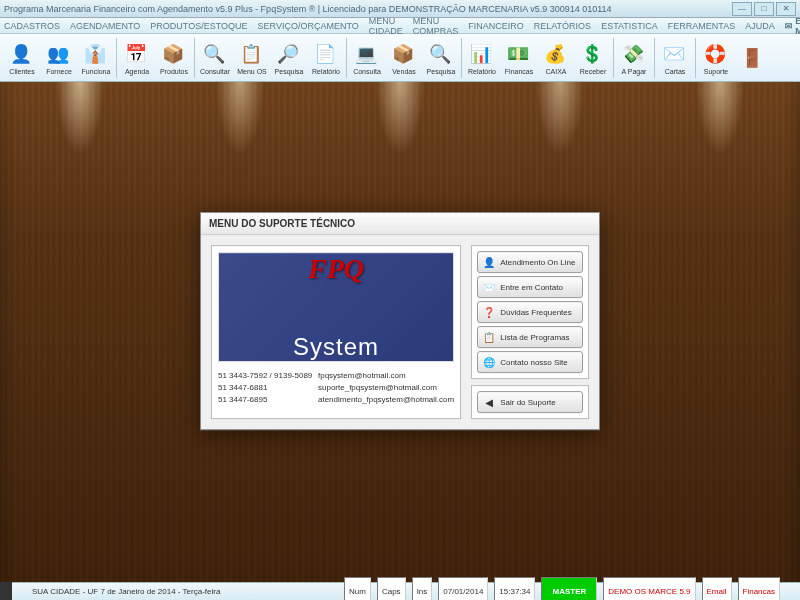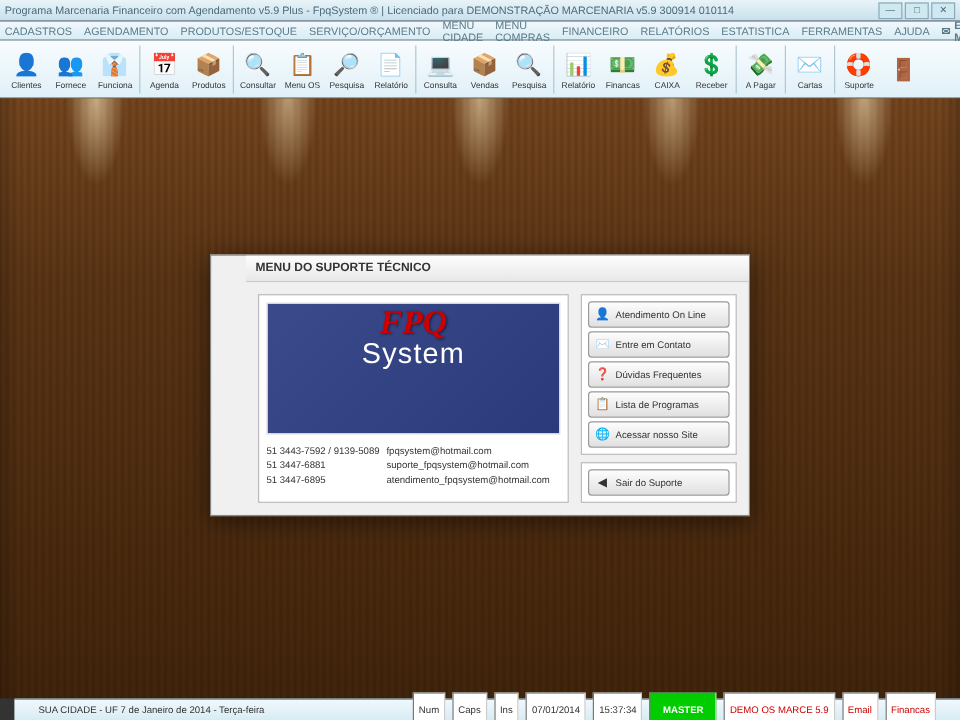--- a/index.html
+++ b/index.html
@@ -24,25 +24,25 @@
   radial-gradient(ellipse 40px 120px at 10% 0%, rgba(255,240,200,0.6), transparent 60%),
   radial-gradient(ellipse 40px 120px at 30% 0%, rgba(255,240,200,0.5), transparent 60%),
   radial-gradient(ellipse 40px 120px at 50% 0%, rgba(255,240,200,0.55), transparent 60%),
   radial-gradient(ellipse 40px 120px at 70% 0%, rgba(255,240,200,0.5), transparent 60%),
   radial-gradient(ellipse 40px 120px at 90% 0%, rgba(255,240,200,0.55), transparent 60%),
   linear-gradient(90deg, rgba(0,0,0,0.15) 0%, transparent 2%, transparent 98%, rgba(0,0,0,0.15) 100%),
   repeating-linear-gradient(90deg, rgba(60,30,10,0.3) 0px, rgba(100,60,30,0.2) 3px, rgba(60,30,10,0.3) 6px),
   linear-gradient(180deg, #7a4a20 0%, #5a3515 30%, #3a2008 100%);
 }
 
-.dialog { position: absolute; left: 50%; top: 50%; transform: translate(-50%, -55%); width: 450px; background: #f0f0f0; border: 1px solid #888; box-shadow: 0 4px 20px rgba(0,0,0,0.5); padding-left: 29px; }
+.dialog { position: absolute; left: 50%; top: 50%; transform: translate(-50%, -55%); width: 400px; background: #f0f0f0; border: 1px solid #888; box-shadow: 0 4px 20px rgba(0,0,0,0.5); }
 .dialog-title { height: 22px; background: linear-gradient(#fdfdfd,#e8e8e8); border-bottom: 1px solid #ccc; padding: 0 8px; display: flex; align-items: center; font-size: 10px; color: #333; font-weight: bold; }
 .dialog-body { padding: 10px; display: flex; gap: 10px; }
 .dialog-left { flex: 1; border: 1px solid #bbb; background: #fff; padding: 6px; display: flex; flex-direction: column; }
-.logo-box { height: 110px; background: linear-gradient(135deg, #3a4a8a 0%, #2a3a7a 100%); display: flex; flex-direction: column; align-items: center; justify-content: flex-start; position: relative; border: 1px solid #ddd; }
+.logo-box { height: 110px; background: linear-gradient(135deg, #3a4a8a 0%, #2a3a7a 100%); display: flex; flex-direction: column; align-items: center; justify-content: space-between; position: relative; border: 1px solid #ddd; }
 .logo-fpq { font-family: 'Brush Script MT', cursive; font-size: 28px; color: #cc0000; font-weight: bold; font-style: italic; text-shadow: 1px 1px 2px rgba(0,0,0,0.5); }
 .logo-system { font-family: Arial; font-size: 24px; color: #fff; letter-spacing: 1px; margin-top: -4px; }
 .contact-info { margin-top: 8px; font-size: 8px; color: #333; line-height: 1.5; }
 .contact-row { display: flex; }
 .contact-phone { width: 100px; }
 .dialog-right { width: 130px; display: flex; flex-direction: column; gap: 6px; }
 .dialog-right-box { border: 1px solid #bbb; background: #fff; padding: 5px; display: flex; flex-direction: column; gap: 3px; }
 .dialog-btn { height: 22px; background: linear-gradient(#fdfdfd,#e0e0e0); border: 1px solid #999; border-radius: 3px; font-size: 8px; color: #333; display: flex; align-items: center; padding: 0 4px; gap: 4px; cursor: pointer; }
 .dialog-btn-icon { width: 14px; height: 14px; display: flex; align-items: center; justify-content: center; font-size: 10px; }
 
@@ -209,21 +209,21 @@
             <div class="dialog-btn">
               <span class="dialog-btn-icon">❓</span>
               <span>Dúvidas Frequentes</span>
             </div>
             <div class="dialog-btn">
               <span class="dialog-btn-icon">📋</span>
               <span>Lista de Programas</span>
             </div>
             <div class="dialog-btn">
               <span class="dialog-btn-icon">🌐</span>
-              <span>Acessar nosso Site</span>
+              <span>Contato nosso Site</span>
             </div>
           </div>
         <div class="dialog-right-box">
           <div class="dialog-btn">
             <span class="dialog-btn-icon">◀</span>
             <span>Sair do Suporte</span>
           </div>
         </div>
       </div>
     </div>

